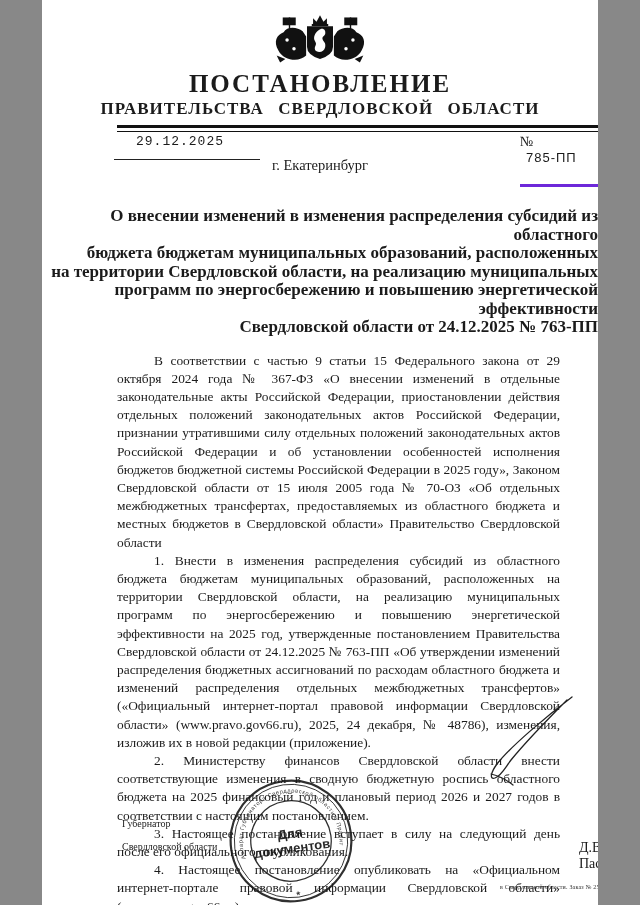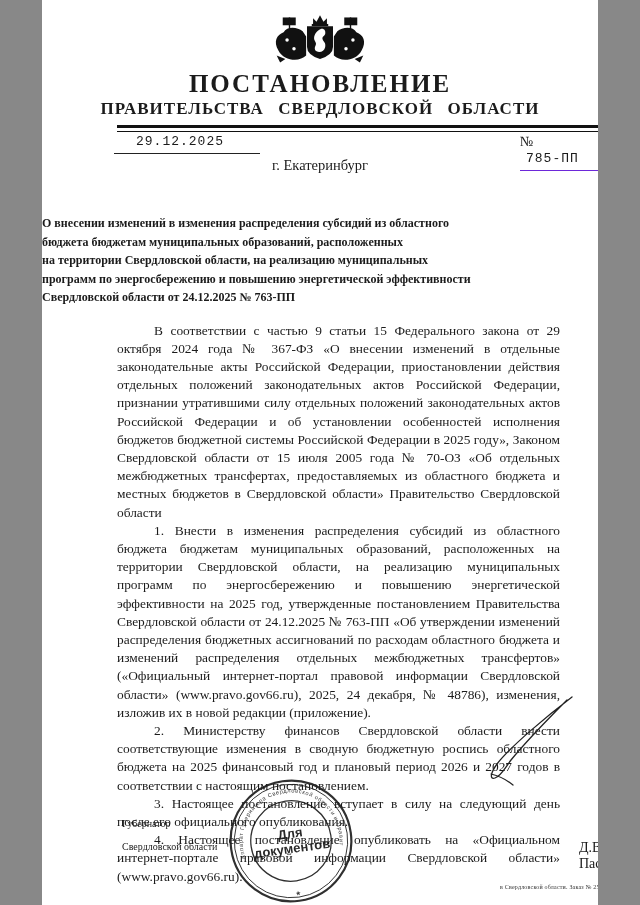--- a/index.html
+++ b/index.html
@@ -22,33 +22,33 @@
   .doc-org{
     position:absolute;top:99px;width:100%;text-align:center;
     font-size:17px;font-weight:bold;letter-spacing:1px;word-spacing:9px;
   }
   .dbl-rule{
     position:absolute;top:125px;left:75px;width:495px;height:3px;
     border-top:3px solid #111;border-bottom:1px solid #111;
   }
   .date-wrap{
     position:absolute;top:134px;left:72px;width:146px;
-    border-bottom:1px solid #222;padding-bottom:4px;
+    border-bottom:1px solid #222;padding-bottom:10px;
     font-family:"Liberation Mono", monospace;font-size:13px;letter-spacing:1px;
   }
   .date-wrap span{padding-left:22px;}
   .num-wrap{position:absolute;top:134px;left:478px;font-size:14px;}
   .num-val{
-    display:inline-block;width:80px;border-bottom:1px solid #6d28d9;
-    font-family:Liberation Mono, monospace;font-size:13px;letter-spacing:1px;
-    padding-left:6px;padding-bottom:4px;
+    display:inline-block;width:80px;border-bottom:3px solid #6d28d9;
+    font-family:Liberation Sans, sans-serif;font-size:13px;letter-spacing:1px;
+    padding-left:6px;padding-bottom:19px;
   }
   .city{position:absolute;top:157px;width:100%;text-align:center;font-size:14.5px;}
   
-  .subject{margin-top:34px;text-align:left;font-weight:bold;font-size:12px;line-height:18.5px;}
+  .subject{margin-top:27px;text-align:right;font-weight:bold;font-size:17px;line-height:18.5px;}
   
   .body{margin:15px 38px 0 75px;}
   .body p{
     margin:0;text-align:justify;text-indent:37px;
     font-size:13.4px;line-height:18.2px;
   }
   .body p.resolves{font-weight:bold;text-indent:0;letter-spacing:0.5px;}
   
   .sig-left{position:absolute;top:812px;left:80px;font-size:10px;line-height:23px;}
   .sig-name{position:absolute;top:840px;left:537px;font-size:14px;}

